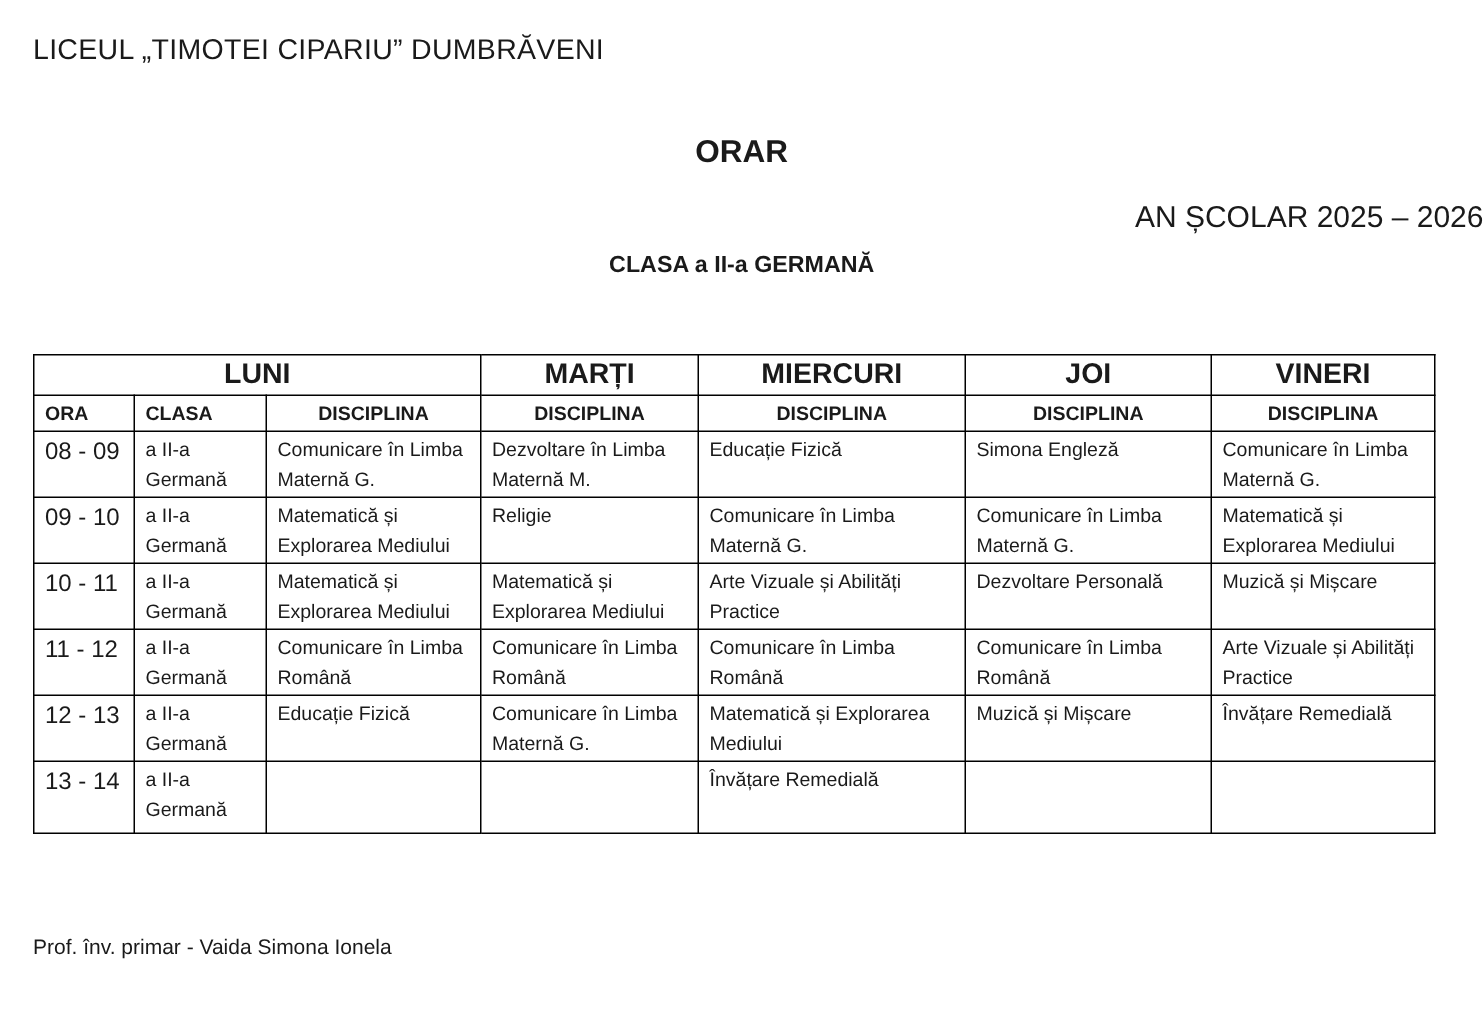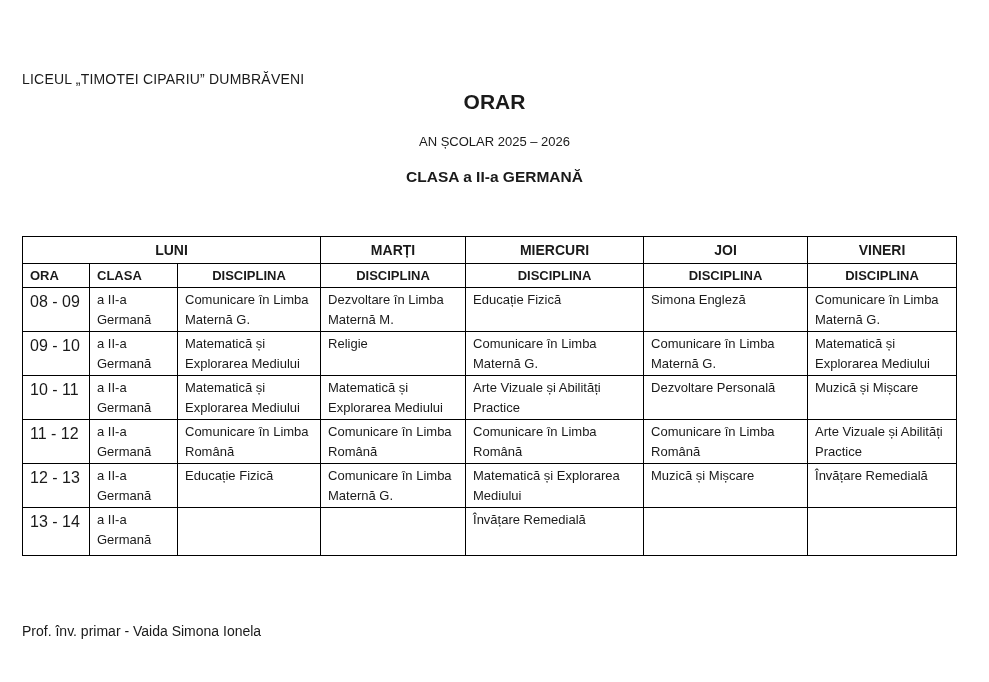--- a/index.html
+++ b/index.html
@@ -11,40 +11,39 @@
     width: 989px;
     height: 682px;
     position: relative;
     font-family: "Liberation Sans", sans-serif;
     color: #1a1a1a;
   }
   .school-name {
     position: absolute;
     left: 22px;
     top: 23px;
-    font-size: 14px;
+    font-size: 19px;
     letter-spacing: 0.2px;
-    margin-top: 48px;
   }
   .doc-title {
     position: absolute;
     top: 90px;
     left: 0;
     width: 100%;
     text-align: center;
     font-size: 21px;
     font-weight: bold;
   }
   .doc-subtitle {
     position: absolute;
     top: 134px;
     left: 0;
     width: 100%;
-    text-align: center;
-    font-size: 13px;
+    text-align: right;
+    font-size: 20px;
   }
   .doc-class {
     position: absolute;
     top: 168px;
     left: 0;
     width: 100%;
     text-align: center;
     font-size: 15.5px;
     font-weight: bold;
   }
@@ -56,21 +55,21 @@
     border-collapse: collapse;
     table-layout: fixed;
   }
   table.timetable th,
   table.timetable td {
     border: 1.5px solid #000000;
     overflow: hidden;
   }
   th.day-header {
     height: 24px;
-    font-size: 14px;
+    font-size: 19px;
     font-weight: bold;
     text-align: center;
     vertical-align: middle;
     padding: 1px 2px;
   }
   th.col-header {
     height: 21px;
     font-size: 13px;
     font-weight: bold;
     text-align: center;

